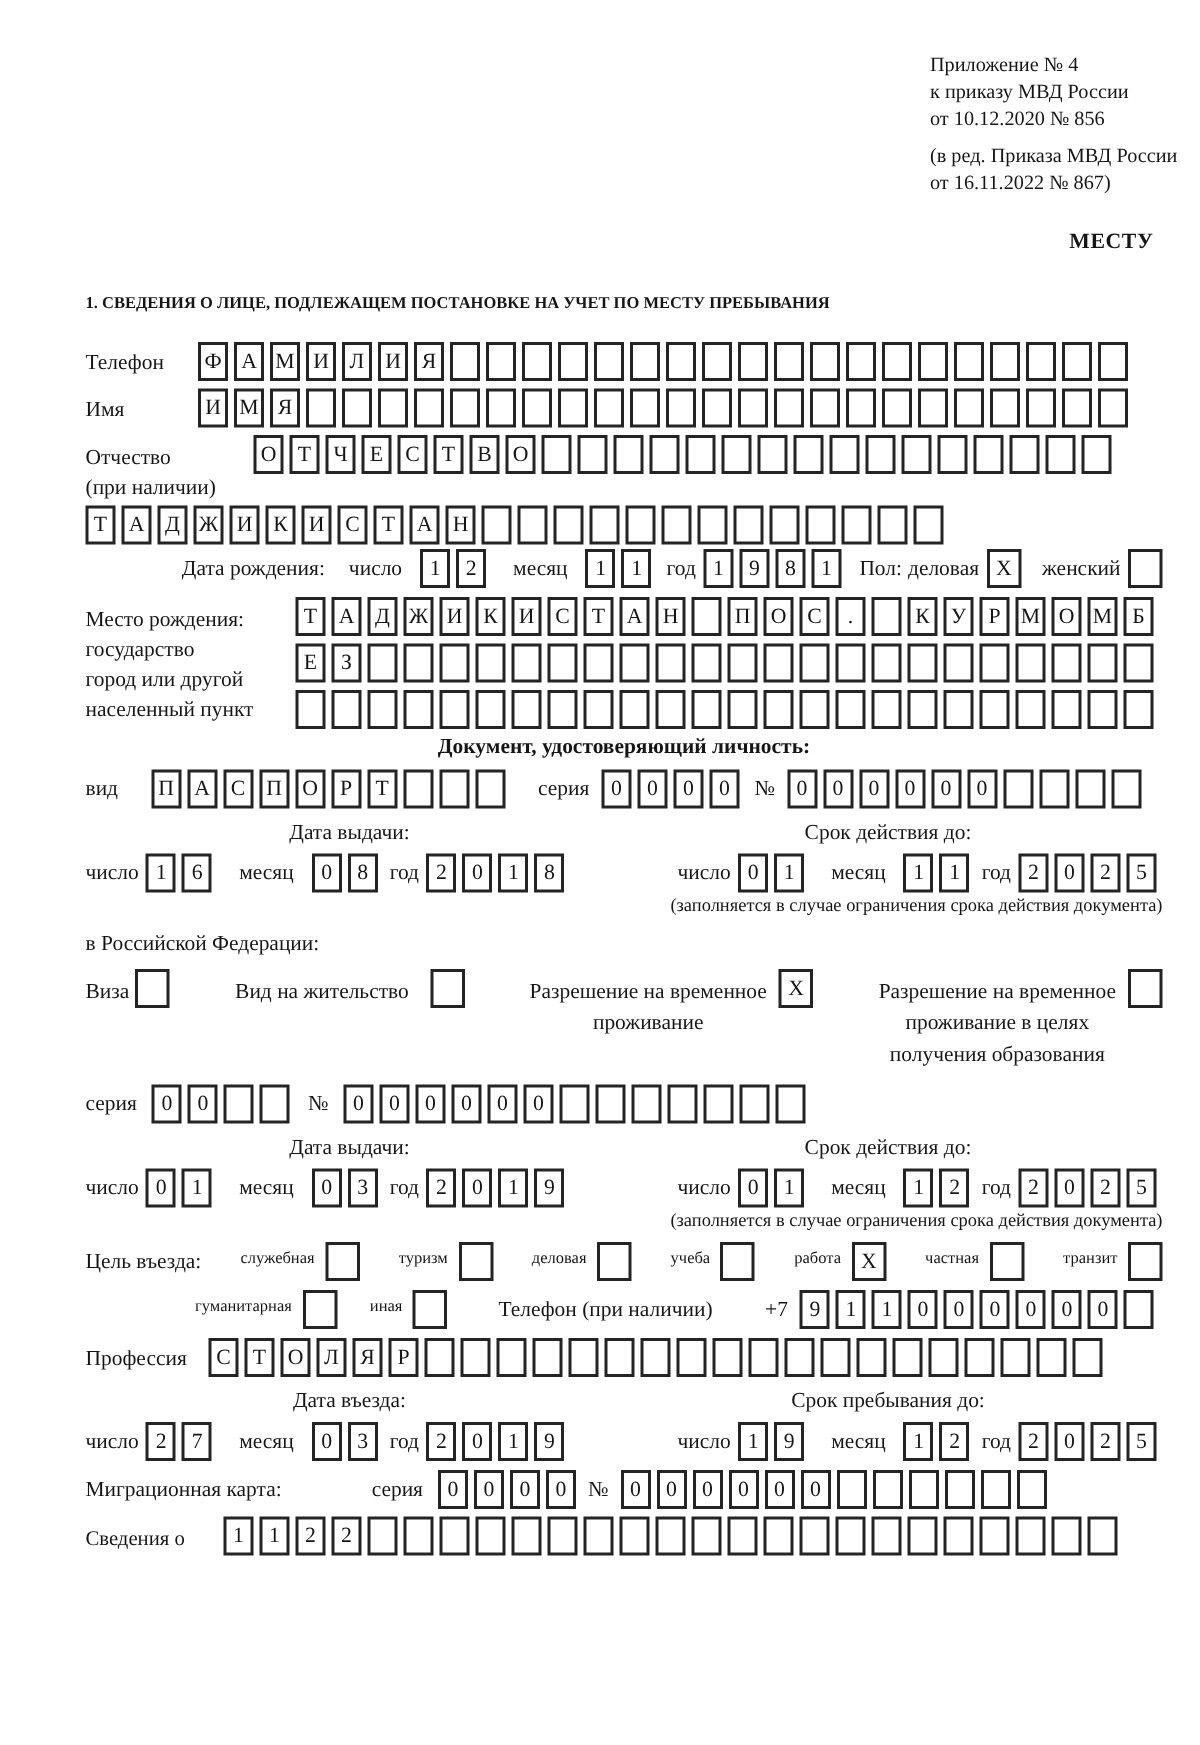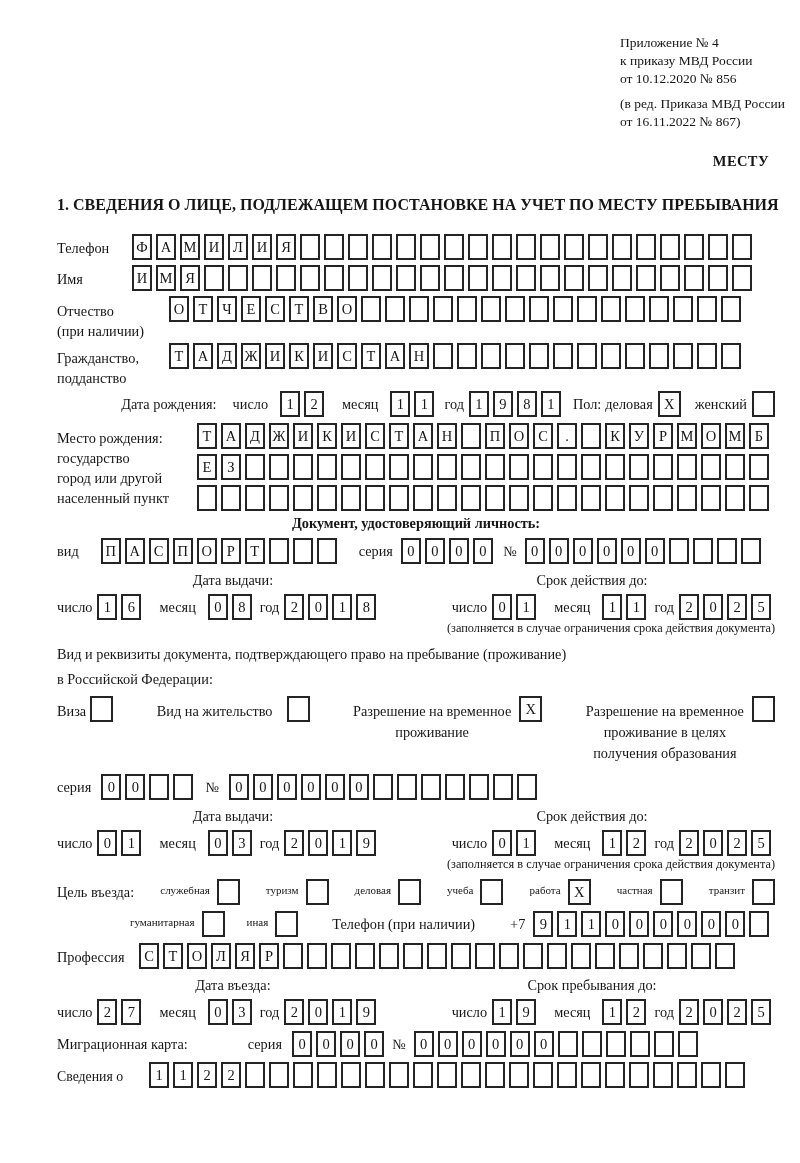--- a/index.html
+++ b/index.html
@@ -13,21 +13,21 @@
 
   
   .annex { margin-left:563px; font-size:13.5px; line-height:1.35; }
   .annex div { white-space:nowrap; }
   .annex-edit { margin-top:6px; }
   .form-word { text-align:right; font-weight:bold; font-size:14.5px; margin-top:22px; padding-right:6px; letter-spacing:.4px; }
 
   
   .title { text-align:center; font-weight:bold; font-size:15.5px; line-height:1.5; margin-top:20px; }
   .title-underline { display:inline-block; width:58px; border-bottom:2.5px solid #333; height:12px; margin-left:10px; }
-  .section-heading { font-weight:bold; font-size:16px; margin-top:26px; margin-bottom:20px; white-space:nowrap; }
+  .section-heading { font-weight:bold; font-size:11px; margin-top:26px; margin-bottom:20px; white-space:nowrap; }
 
   
   .cell {
     display:inline-block; width:20px; height:26px; border:2px solid #242424;
     margin-right:4px; text-align:center; font-size:14.5px; line-height:22px;
     vertical-align:top; background:#fff;
   }
   .cells { white-space:nowrap; display:inline-block; }
 
   .boxrow { display:flex; align-items:flex-start; margin-bottom:5px; }
@@ -96,24 +96,20 @@
 
   <div class="boxrow" style="margin-bottom:2px;">
     <div class="rowlabel w112 stacklabel">
       <div>Отчество</div>
       <div>(при наличии)</div>
     </div>
     <div class="cells"><span class="cell">О</span><span class="cell">Т</span><span class="cell">Ч</span><span class="cell">Е</span><span class="cell">С</span><span class="cell">Т</span><span class="cell">В</span><span class="cell">О</span><span class="cell"></span><span class="cell"></span><span class="cell"></span><span class="cell"></span><span class="cell"></span><span class="cell"></span><span class="cell"></span><span class="cell"></span><span class="cell"></span><span class="cell"></span><span class="cell"></span><span class="cell"></span><span class="cell"></span><span class="cell"></span><span class="cell"></span><span class="cell"></span></div>
   </div>
 
   <div class="boxrow" style="margin-bottom:3px;">
-    <div class="rowlabel w112 stacklabel">
-      <div>Гражданство,</div>
-      <div>подданство</div>
-    </div>
     <div class="cells"><span class="cell">Т</span><span class="cell">А</span><span class="cell">Д</span><span class="cell">Ж</span><span class="cell">И</span><span class="cell">К</span><span class="cell">И</span><span class="cell">С</span><span class="cell">Т</span><span class="cell">А</span><span class="cell">Н</span><span class="cell"></span><span class="cell"></span><span class="cell"></span><span class="cell"></span><span class="cell"></span><span class="cell"></span><span class="cell"></span><span class="cell"></span><span class="cell"></span><span class="cell"></span><span class="cell"></span><span class="cell"></span><span class="cell"></span></div>
   </div>
 
   <div class="boxrow" style="margin-bottom:6px;justify-content:flex-end;">
     <span class="dg-label" style="margin-right:16px;">Дата рождения:</span>
     <span class="dg-label" style="margin-right:12px;">число</span>
     <span class="cells"><span class="cell">1</span><span class="cell">2</span></span>
     <span class="dg-label dg-gap" style="margin-right:12px;">месяц</span>
     <span class="cells"><span class="cell">1</span><span class="cell">1</span></span>
     <span class="dg-label" style="margin-left:6px;">год</span>
@@ -167,21 +163,20 @@
       <span class="dg-label">число</span>
       <span class="cells"><span class="cell">0</span><span class="cell">1</span></span>
       <span class="dg-label dg-gap" style="margin-right:12px;">месяц</span>
       <span class="cells"><span class="cell">1</span><span class="cell">1</span></span>
       <span class="dg-label" style="margin-left:4px;">год</span>
       <span class="cells"><span class="cell">2</span><span class="cell">0</span><span class="cell">2</span><span class="cell">5</span></span>
     </div>
   </div>
   <div class="note-right">(заполняется в случае ограничения срока действия документа)</div>
 
-  <div class="plainline">Вид и реквизиты документа, подтверждающего право на пребывание (проживание)</div>
   <div class="plainline" style="margin-top:3px;">в Российской Федерации:</div>
 
   <div class="permit-row">
     <div class="permit-item">
       <span class="optlabel" style="margin-right:4px;">Виза</span>
       <span class="checkbox"></span>
     </div>
     <div class="permit-item">
       <span class="optlabel" style="margin-right:14px;">Вид на жительство</span>
       <span class="checkbox"></span>

